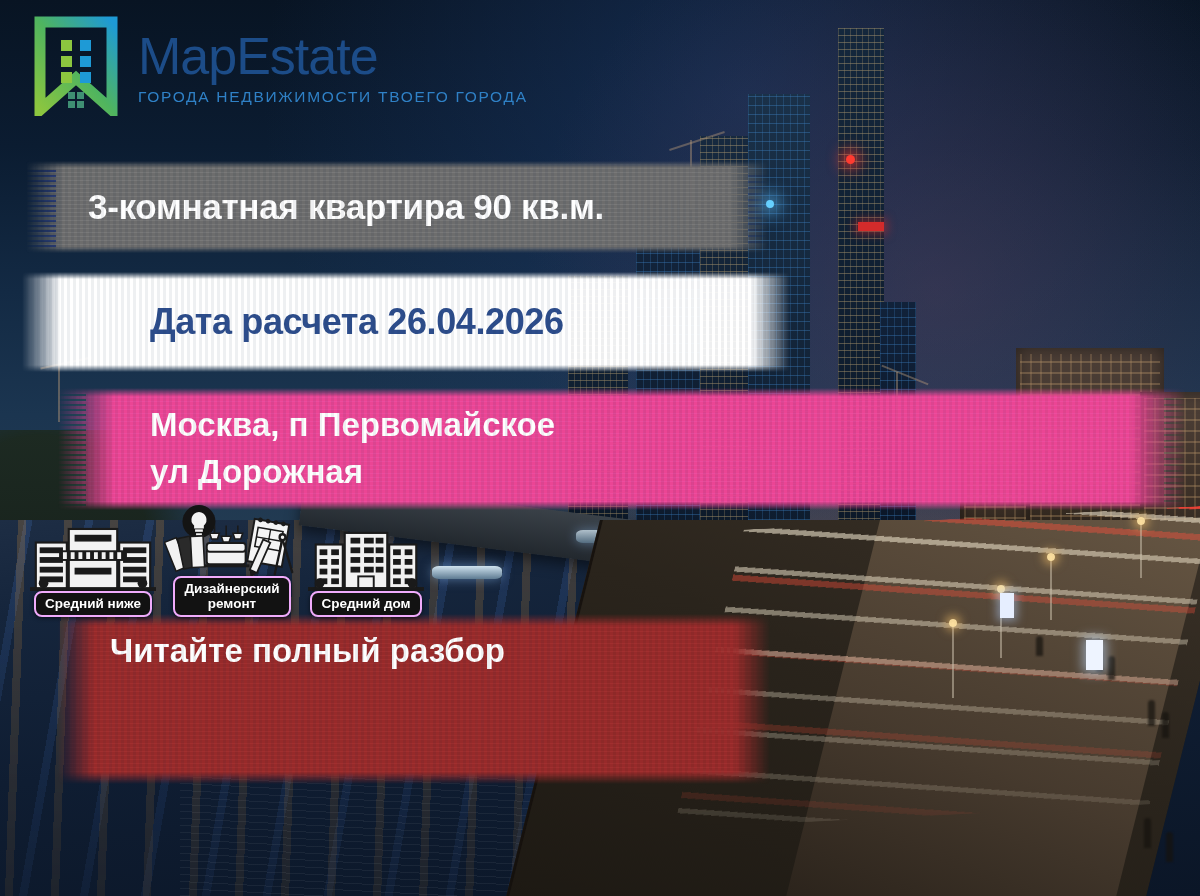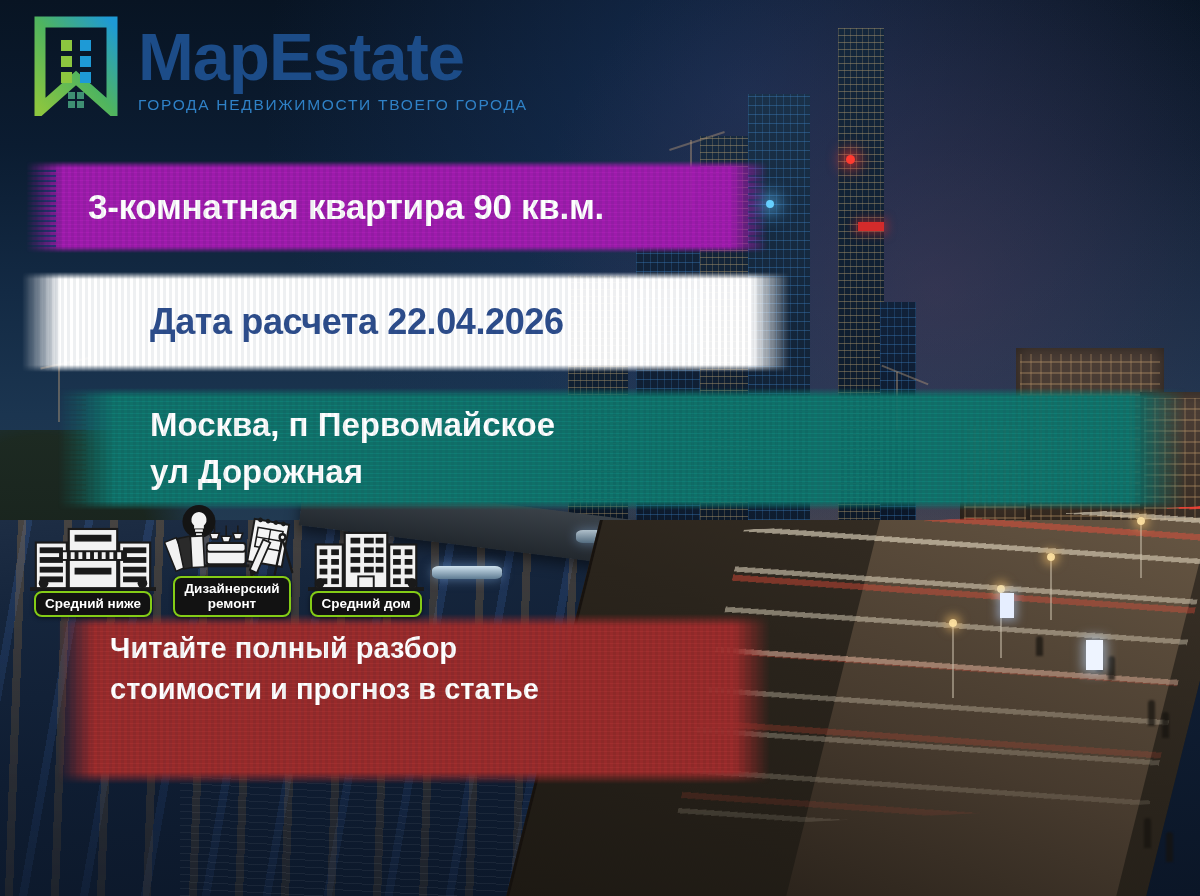--- a/index.html
+++ b/index.html
@@ -134,21 +134,21 @@
     background:linear-gradient(180deg,#1d2a22 0%,#121a16 100%);
     -webkit-mask-image:radial-gradient(ellipse at 20% 40%, #000 45%, transparent 72%);
             mask-image:radial-gradient(ellipse at 20% 40%, #000 45%, transparent 72%);
   }
 
   
   #header { position:absolute; left:30px; top:16px; display:flex; align-items:center; gap:16px; z-index:8; }
   #logo-mark { width:92px; height:100px; flex:0 0 auto; }
   .logo-text-wrap { padding-top:4px; }
   #logo-word {
-    font-size:67px; font-weight:700; letter-spacing:-1px;
+    font-size:52px; font-weight:400; letter-spacing:-1px;
     color:#1c4c88; line-height:1; font-family:"Liberation Sans", sans-serif;
   }
   #logo-tagline {
     margin-top:6px; font-size:15.5px; letter-spacing:1.7px;
     color:#2f81c6; font-weight:400;
   }
 
   
   .banner { position:absolute; z-index:6; display:flex; align-items:center; }
   .banner .txt { position:relative; z-index:2; }
@@ -169,21 +169,21 @@
   .streaks {
     position:absolute; inset:0; z-index:1; pointer-events:none;
     background:repeating-linear-gradient(0deg,
       rgba(255,255,255,0.05) 0 1px, rgba(0,0,0,0.05) 1px 4px);
     mix-blend-mode:overlay;
   }
 
   
   #banner-title {
     left:26px; top:161px; width:742px; height:92px;
-    background:#a21caf;
+    background:#737373;
     padding-left:62px;
   }
   #banner-title .txt { font-size:35px; font-weight:700; color:#ffffff; letter-spacing:-.3px; }
   #banner-title::before{
     content:""; position:absolute; left:-18px; top:6px; width:48px; height:80px;
     background:repeating-linear-gradient(0deg, rgba(37,58,135,.85) 0 2px, rgba(37,58,135,0) 2px 5px);
   }
   #banner-title::after{
     content:""; position:absolute; right:-26px; top:10px; width:46px; height:72px;
     background:repeating-linear-gradient(0deg, rgba(37,58,135,.55) 0 2px, rgba(37,58,135,0) 2px 6px);
@@ -200,62 +200,62 @@
     background:repeating-linear-gradient(0deg, rgba(255,255,255,.9) 0 2px, rgba(255,255,255,0) 2px 5px);
   }
   #banner-date::after{
     content:""; position:absolute; right:-34px; top:8px; width:58px; height:84px;
     background:repeating-linear-gradient(0deg, rgba(255,255,255,.7) 0 2px, rgba(255,255,255,0) 2px 6px);
   }
 
   
   #banner-address {
     left:58px; top:388px; width:1128px; height:122px;
-    background:#0f766e; padding-left:92px; align-items:flex-start;
+    background:#ec4899; padding-left:92px; align-items:flex-start;
   }
   #banner-address .txt {
     font-size:33px; font-weight:700; color:#ffffff; line-height:1.42; padding-top:14px;
   }
   #banner-address::before{
     content:""; position:absolute; left:-22px; top:4px; width:50px; height:114px;
     background:repeating-linear-gradient(0deg, rgba(23,102,90,.85) 0 2px, rgba(23,102,90,0) 2px 5px);
   }
   #banner-address::after{
     content:""; position:absolute; right:-30px; top:6px; width:52px; height:108px;
     background:repeating-linear-gradient(0deg, rgba(23,102,90,.6) 0 2px, rgba(23,102,90,0) 2px 6px);
   }
 
   
   #banner-cta {
     left:58px; top:614px; width:712px; height:170px;
     background:#9c2c2c; padding-left:52px; align-items:flex-start;
   }
   #banner-cta .txt {
-    font-size:29px; font-weight:700; color:#ffffff; line-height:1.42; padding-top:14px;
+    font-size:33px; font-weight:700; color:#ffffff; line-height:1.42; padding-top:14px;
   }
   #banner-cta::before{
     content:""; position:absolute; left:-24px; top:4px; width:54px; height:162px;
     background:repeating-linear-gradient(0deg, rgba(156,44,44,.85) 0 2px, rgba(156,44,44,0) 2px 5px);
   }
   #banner-cta::after{
     content:""; position:absolute; right:-28px; top:8px; width:50px; height:152px;
     background:repeating-linear-gradient(0deg, rgba(156,44,44,.6) 0 2px, rgba(156,44,44,0) 2px 6px);
   }
 
   
   #badges {
     position:absolute; left:30px; top:508px; z-index:7;
     display:flex; align-items:flex-end; gap:8px;
   }
   .badge { display:flex; flex-direction:column; align-items:center; }
   .badge-art { height:72px; display:flex; align-items:flex-end; justify-content:center; }
   .badge-label {
     margin-top:-4px;
     background:#121212; color:#ffffff;
-    border:2px solid #84cc16; border-radius:8px;
+    border:2px solid #f0abfc; border-radius:8px;
     font-size:13.5px; font-weight:700; line-height:1.08;
     padding:4px 9px; text-align:center; white-space:pre-line;
     box-shadow:0 1px 4px rgba(0,0,0,.6);
   }
 </style>
 </head>
 <body>
 
 <div id="photo">
   <div class="sky"></div>
@@ -357,36 +357,35 @@
   </div>
 </div>
 
 <div id="banner-title" class="banner brush">
   <div class="streaks"></div>
   <span class="txt">3-комнатная квартира 90 кв.м.</span>
 </div>
 
 <div id="banner-date" class="banner brush">
   <div class="streaks"></div>
-  <span class="txt">Дата расчета 22.04.2026</span>
+  <span class="txt">Дата расчета 26.04.2026</span>
 </div>
 
 <div id="banner-address" class="banner brush">
   <div class="streaks"></div>
   <div class="txt">
     <div>Москва, п Первомайское</div>
     <div>ул Дорожная</div>
   </div>
 </div>
 
 <div id="banner-cta" class="banner brush">
   <div class="streaks"></div>
   <div class="txt">
     <div>Читайте полный разбор</div>
-    <div>стоимости и прогноз в статье</div>
   </div>
 </div>
 
 <div id="badges">
 
   <div class="badge">
     <div class="badge-art">
       <svg viewBox="0 0 130 74" width="126" height="72" aria-hidden="true">
         <g stroke="#1a1a1a" stroke-width="2.2" fill="#f2f2f2">
           <rect x="6" y="20" width="32" height="48"></rect>

